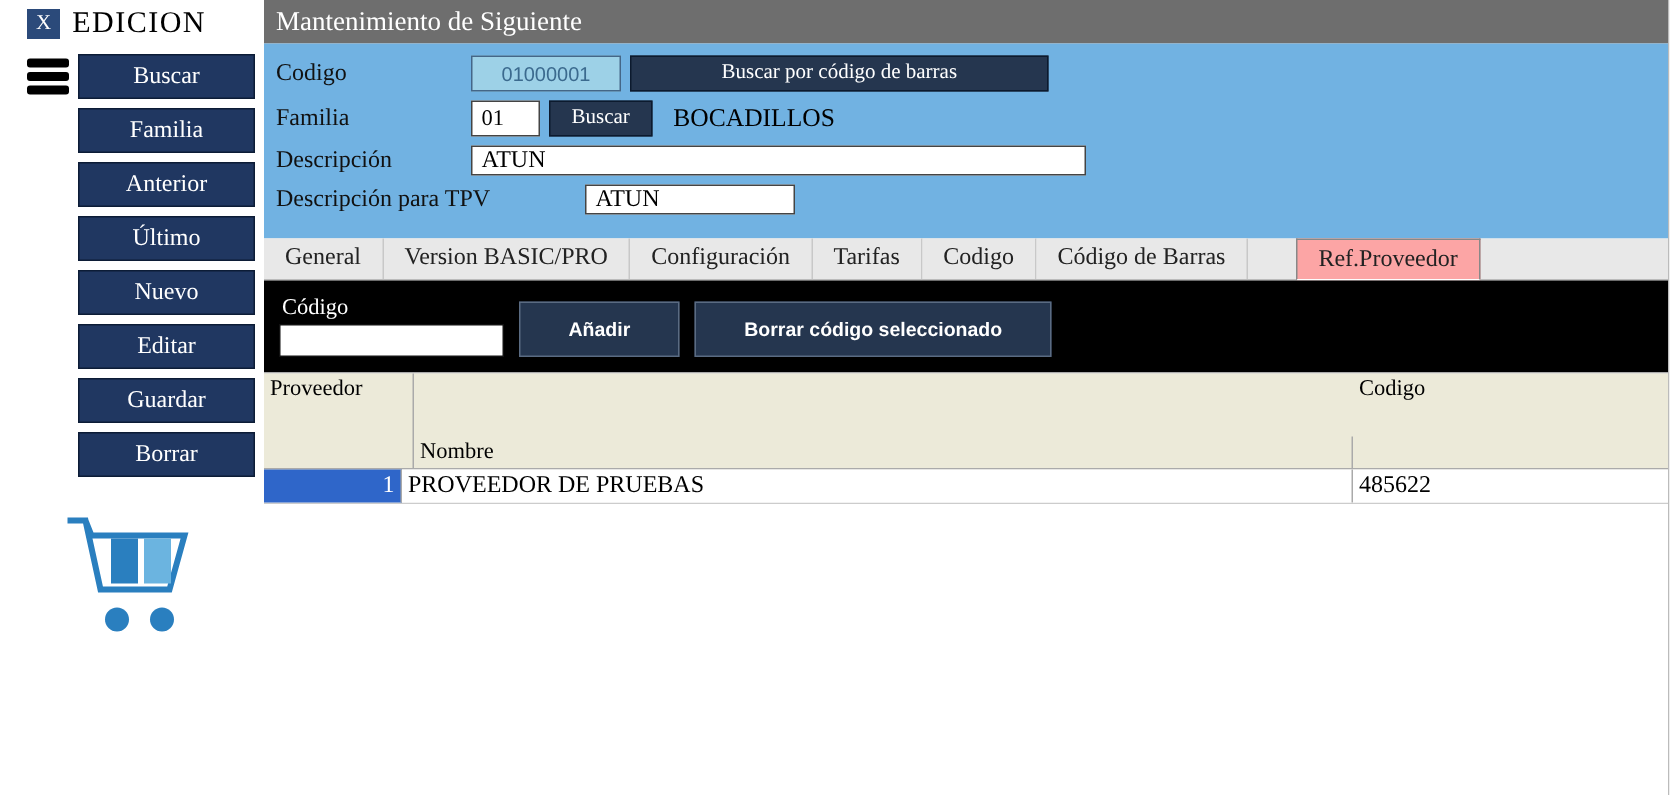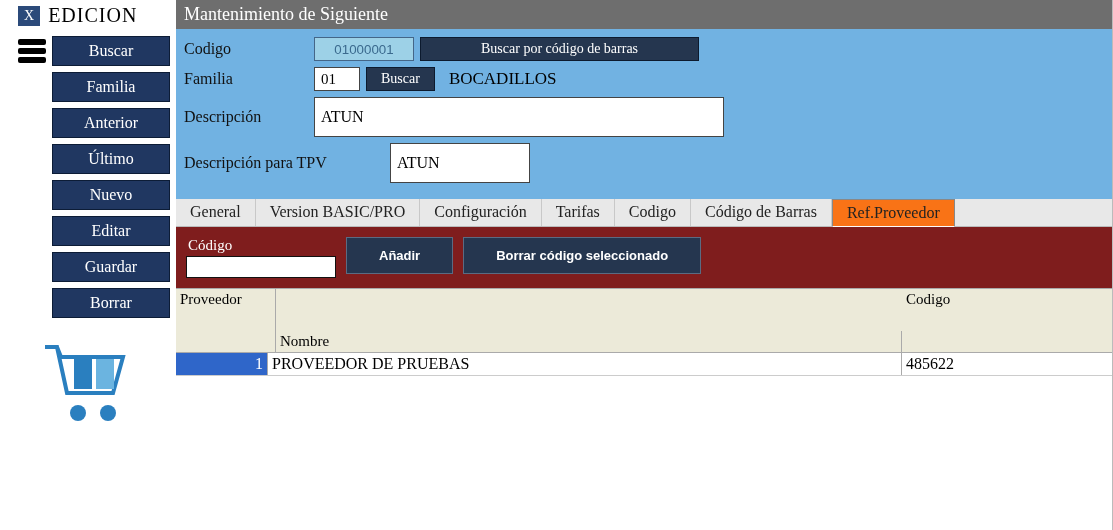--- a/index.html
+++ b/index.html
@@ -82,21 +82,21 @@
     padding: 2px 6px;
     width: 46px;
     height: 24px;
     font-size: 15px;
     font-family: serif;
   }
   .input-text {
     background: #fff;
     border: 1px solid #444;
     padding: 2px 6px;
-    height: 40px;
+    height: 20px;
     font-size: 16px;
     font-family: serif;
   }
   .btn-dark {
     background: #25364f;
     border: 1px solid #0c1a2e;
     color: #fff;
     font-size: 14px;
     padding: 3px 14px;
     font-family: serif;
@@ -112,31 +112,32 @@
   }
   .tab {
     padding: 4px 14px;
     border-right: 1px solid #c8c8c8;
     cursor: pointer;
     font-size: 16px;
     color: #222;
     background: #e8e8e8;
   }
   .tab.active {
-    background: #f97316;
+    background: #fca5a5;
     border: 1px solid #888;
     border-bottom: 1px solid #fdfdfd;
     margin-bottom: -1px;
+    margin-left: 32px;
   }
 
   .toolbar {
-    background: #7f1d1d;
+    background: #000000;
     padding: 10px 10px;
     display: flex;
-    align-items: flex-start;
+    align-items: flex-end;
     gap: 10px;
   }
   .codigo-group { display: flex; flex-direction: column; gap: 2px; }
   .codigo-label { color: #fff; font-size: 15px; padding-left: 2px;}
   .codigo-input {
     background: #fff;
     border: 1px solid #111;
     width: 150px;
     height: 22px;
     padding: 2px 4px;

